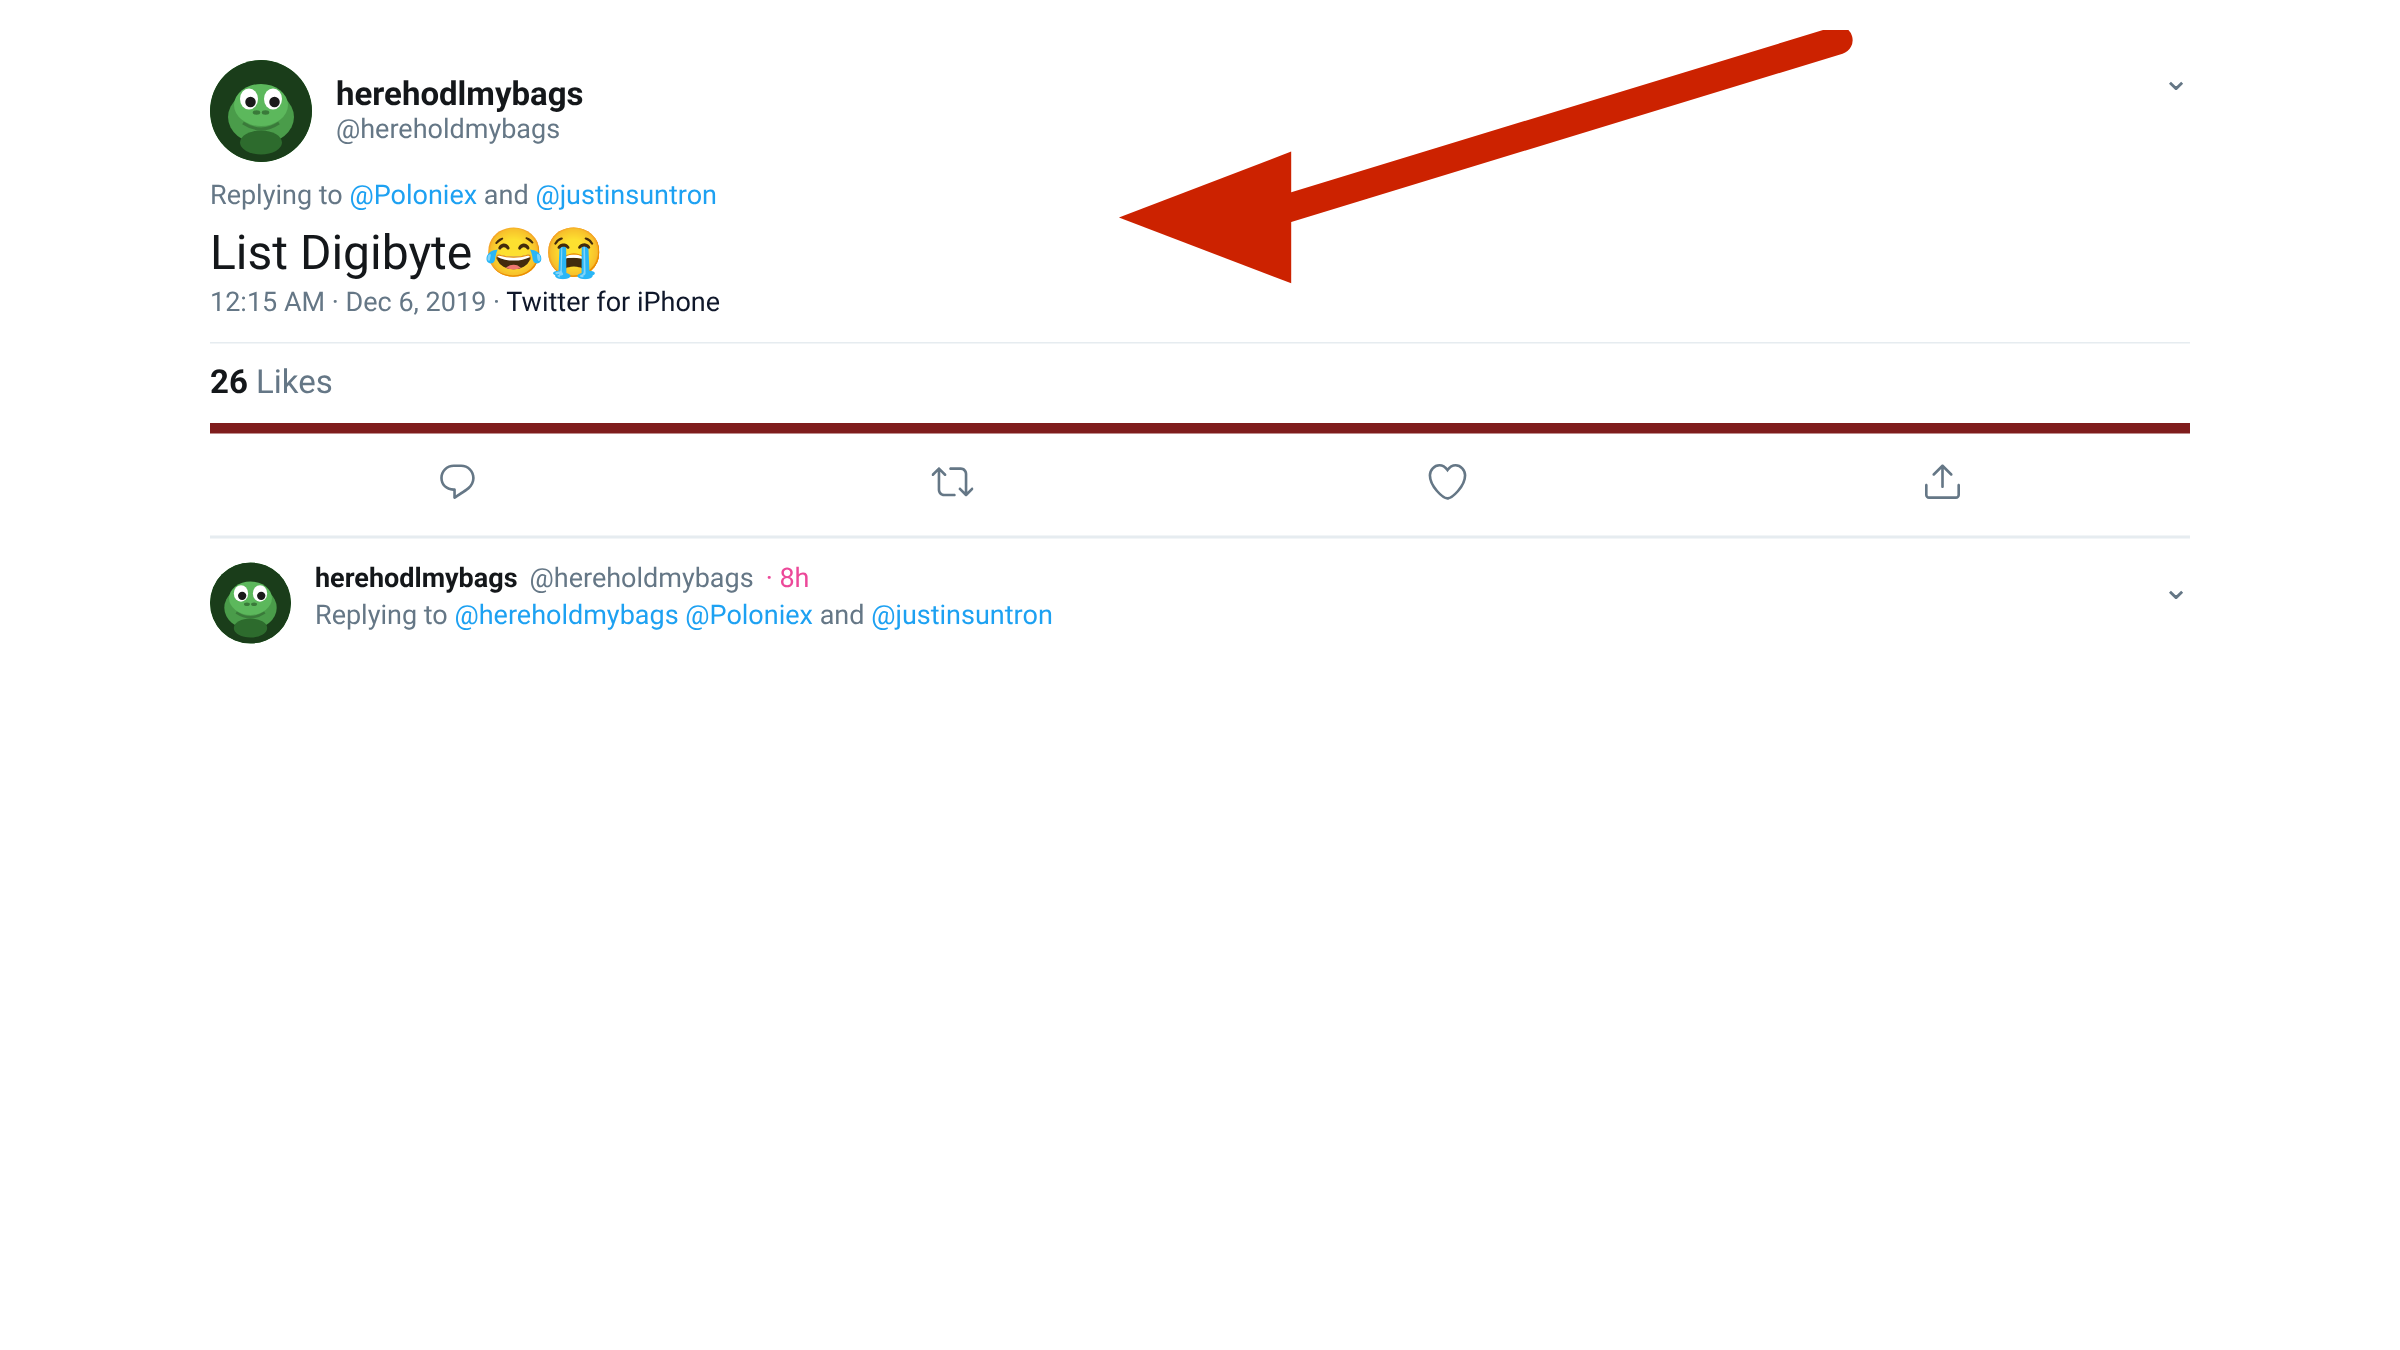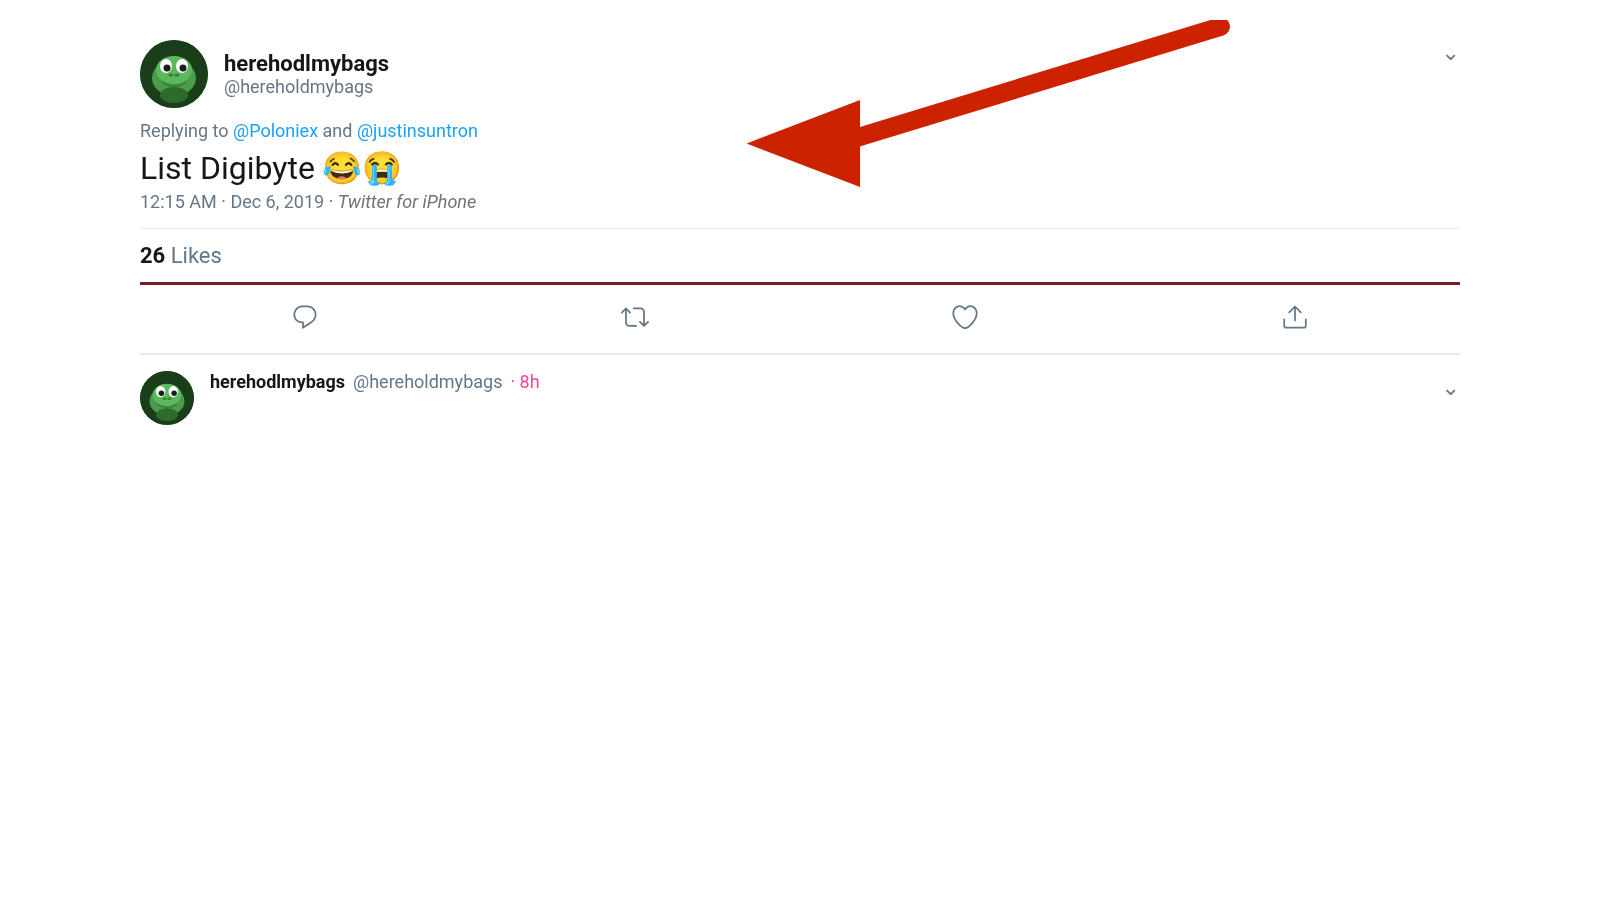--- a/index.html
+++ b/index.html
@@ -89,29 +89,28 @@
       line-height: 1.4;
     }
 
     .tweet-meta {
       font-size: 18px;
       color: #657786;
       margin-bottom: 16px;
     }
 
     .tweet-meta a {
-      color: #737373;
+      color: #0f172a;
       text-decoration: none;
-      font-style: italic;
     }
 
     .likes-row {
       padding: 14px 0;
       border-top: 1px solid #e6ecf0;
-      border-bottom: 3px solid #7f1d1d;
+      border-bottom: 7px solid #7f1d1d;
       font-size: 22px;
       color: #657786;
       margin-bottom: 0;
     }
 
     .likes-row strong {
       color: #14171a;
       font-weight: 700;
     }
 
@@ -314,16 +313,21 @@
         <path d="M22 42 Q34 50 46 42" stroke="#3a7a3a" stroke-width="2" fill="none"></path>
         <ellipse cx="34" cy="55" rx="14" ry="8" fill="#2d6b2d"></ellipse>
       </svg>
     </div>
     <div class="reply-tweet-content">
       <div class="reply-header">
         <span class="reply-display-name">herehodlmybags</span>
         <span class="reply-username">@hereholdmybags</span>
         <span class="reply-time">· 8h</span>
       </div>
+      <div class="reply-text">
+        <span>Replying to </span><a href="#">@hereholdmybags</a>
+        <a href="#"> @Poloniex </a>
+        <span>and </span><a href="#">@justinsuntron</a>
+      </div>
     </div>
     <span class="reply-chevron">⌄</span>
   </div>
 </div>
 
 </body></html>

